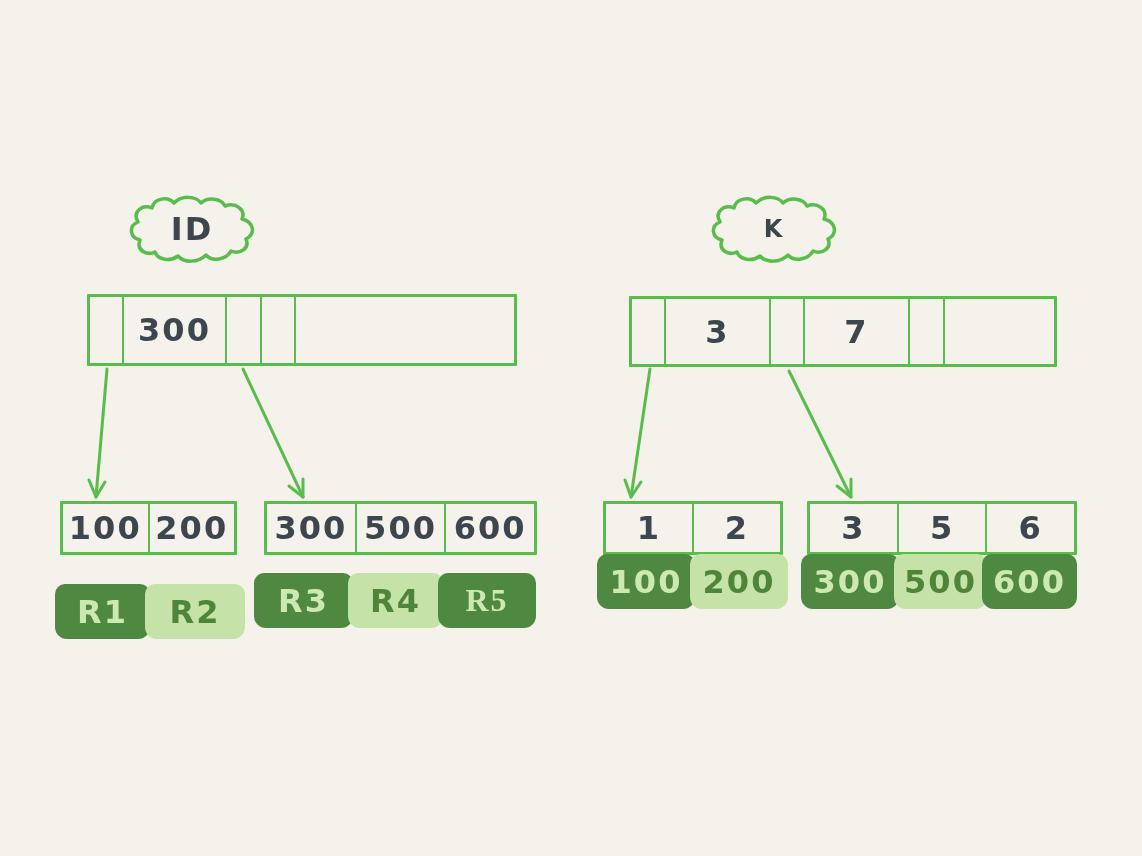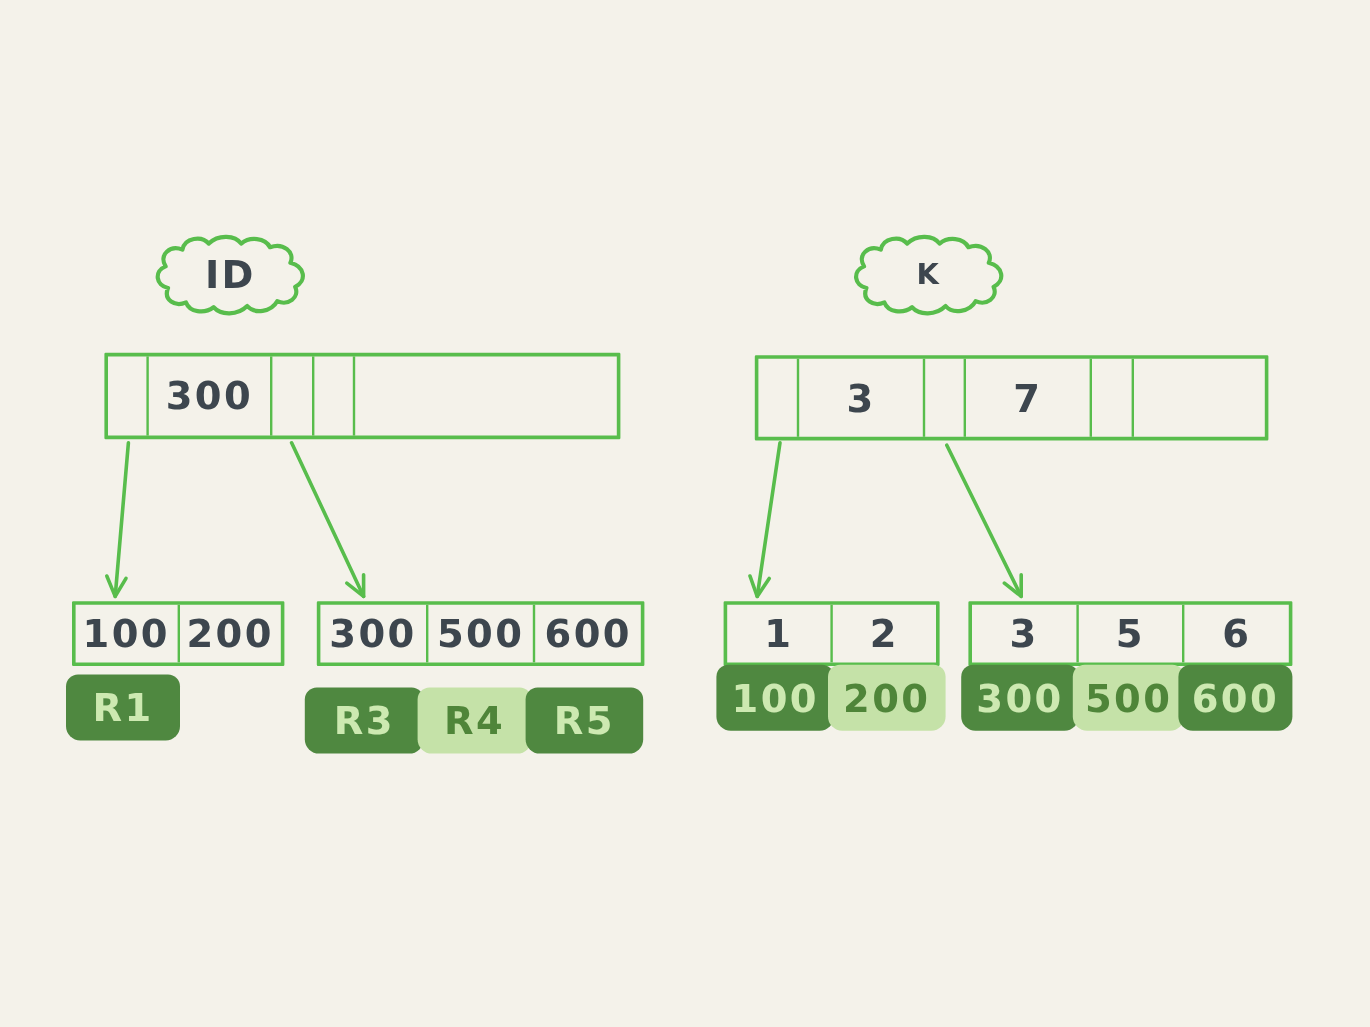--- a/index.html
+++ b/index.html
@@ -82,33 +82,34 @@
     <div class="node-cell" style="width:103px;">300</div>
     <div class="node-cell" style="width:35px;"></div>
     <div class="node-cell" style="width:34px;"></div>
     <div class="node-cell" style="flex:1;"></div>
   </div>
 
   <div class="node-row" style="left:60px;top:501px;width:177px;height:54px;">
     <div class="node-cell key-cell">100</div>
     <div class="node-cell key-cell">200</div>
   </div>
-  <div class="val-row" style="left:55px;top:562px;width:200px;height:55px;align-items:center;">
+  <div class="val-row" style="left:55px;top:584px;width:200px;height:55px;align-items:center;">
     <div class="val dark" style="width:95px;">R1</div>
+    <div class="val light" style="width:100px;">R2</div>
   </div>
 
   <div class="node-row" style="left:264px;top:501px;width:273px;height:54px;">
     <div class="node-cell key-cell">300</div>
     <div class="node-cell key-cell">500</div>
     <div class="node-cell key-cell">600</div>
   </div>
   <div class="val-row" style="left:254px;top:573px;width:287px;height:55px;">
     <div class="val dark" style="width:99px;">R3</div>
     <div class="val light" style="width:95px;">R4</div>
-    <div class="val dark" style="width:98px;">R5</div>
+    <div class="val dark" style="width:98px;font-family:Liberation Serif, serif;">R5</div>
   </div>
 
   <div class="cloud-label" style="left:714px;top:208px;width:120px;height:42px;font-size:24px;">K</div>
 
   <div class="node-row" style="left:629px;top:296px;width:428px;height:71px;">
     <div class="node-cell" style="width:34px;"></div>
     <div class="node-cell" style="width:105px;">3</div>
     <div class="node-cell" style="width:34px;"></div>
     <div class="node-cell" style="width:105px;">7</div>
     <div class="node-cell" style="width:35px;"></div>

